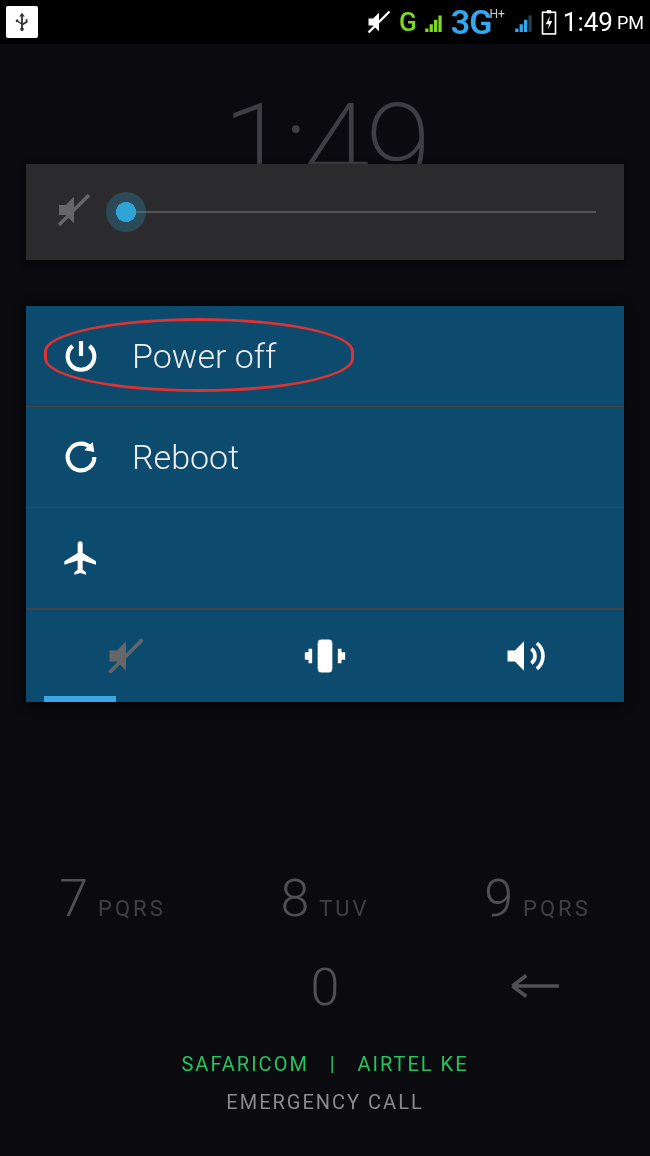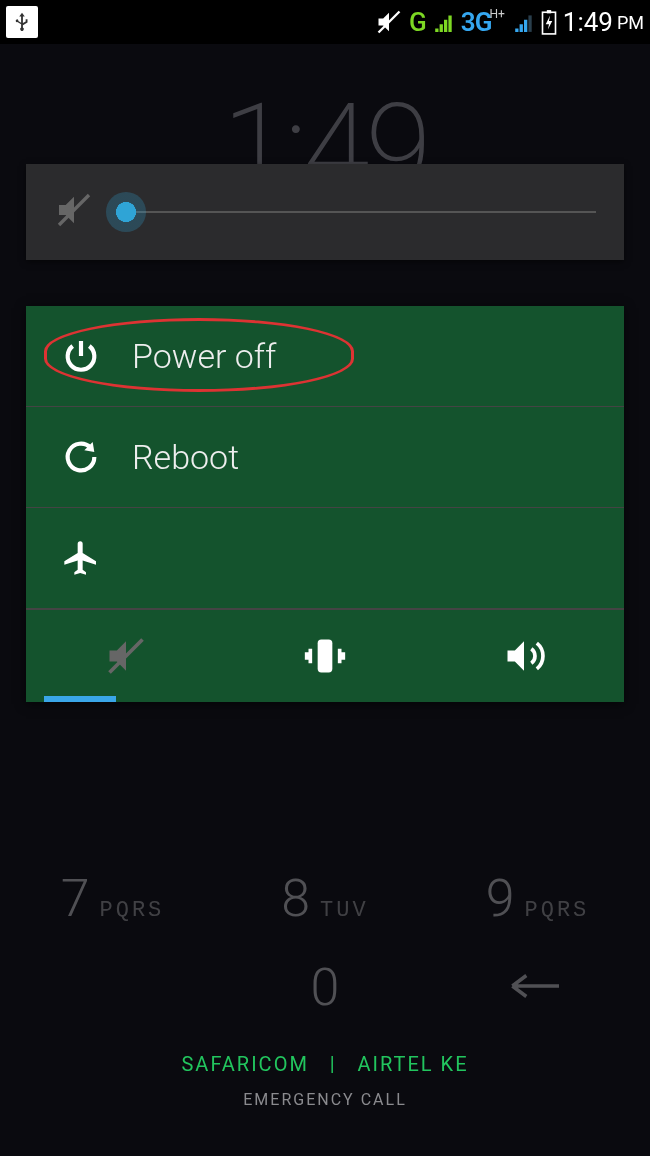--- a/index.html
+++ b/index.html
@@ -19,21 +19,21 @@
     padding: 0 6px;
   }
   .usb-badge {
     width: 32px; height: 32px; background: #fff; color: #222;
     display:flex; align-items:center; justify-content:center;
     border-radius:2px;
   }
   .sb-spacer { flex:1; }
   .sb-item { margin-left: 6px; display:flex; align-items:center; }
   .g-letter { color:#7dd823; font-size:26px; font-weight:500; }
-  .threeg { color:#35a7f0; font-size:26px; font-weight:600; letter-spacing:-1px;}
+  .threeg { color:#35a7f0; font-size:34px; font-weight:600; letter-spacing:-1px;}
   .hplus { color:#ccc; font-size:12px; position:relative; top:-8px; left:-2px;}
   .time-sb { font-size: 26px; color:#fff; }
   .ampm { font-size: 18px; margin-left:4px;}
 
   .muted-icon svg { width:28px; height:28px; }
 
   
   .big-clock {
     position:absolute; top: 78px; left:0; right:0;
     text-align:center;
@@ -58,21 +58,21 @@
   }
   .vol-panel .thumb {
     position:absolute; left:4px; top:50%; transform:translate(-50%,-50%);
     width:40px; height:40px; border-radius:50%;
     background: radial-gradient(circle, #2fa4d6 0%, #2fa4d6 35%, rgba(47,164,214,0.25) 36%, rgba(47,164,214,0.25) 100%);
   }
 
   
   .power-menu {
     position:absolute; top:306px; left:26px; right:26px;
-    background:#14532d;
+    background:#0c4a6e;
     box-shadow: 0 2px 10px rgba(0,0,0,0.6);
   }
   .pm-item {
     display:flex; align-items:center;
     padding: 30px 28px;
     border-bottom: 1px solid #444;
   }
   .pm-item:last-of-type { border-bottom:none; }
   .pm-icon {
     width: 54px; display:flex; justify-content:center; align-items:center;
@@ -113,27 +113,27 @@
   .keypad-row {
     display:flex; justify-content:space-evenly; align-items:center;
     margin-top: 8px;
   }
   .key {
     width:200px; display:flex; align-items:baseline; justify-content:center;
     gap:10px;
     opacity:0.55;
   }
   .key .digit { font-size:52px; font-weight:300; color:#8a8a8e;}
-  .key .letters { font-size:22px; letter-spacing:3px; color:#6d6d70;font-family:Liberation Mono, monospace;}
+  .key .letters { font-size:22px; letter-spacing:3px; color:#6d6d70;}
   .key .backspace svg { width:56px; height:36px; fill:#8a8a8e;}
   .carriers {
     font-size:20px; letter-spacing:2px; color:#22c55e; margin-top:34px;
   }
   .emerg {
-    font-size:16px; letter-spacing:2px; color:#8a8a8e; margin-top:14px;
+    font-size:20px; letter-spacing:2px; color:#8a8a8e; margin-top:14px;
   }
 
   
   .ico-fill { fill:#fff; }
   .ico-stroke { stroke:#fff; fill:none; }
 </style>
 </head>
 <body>
 
 <div class="statusbar">

